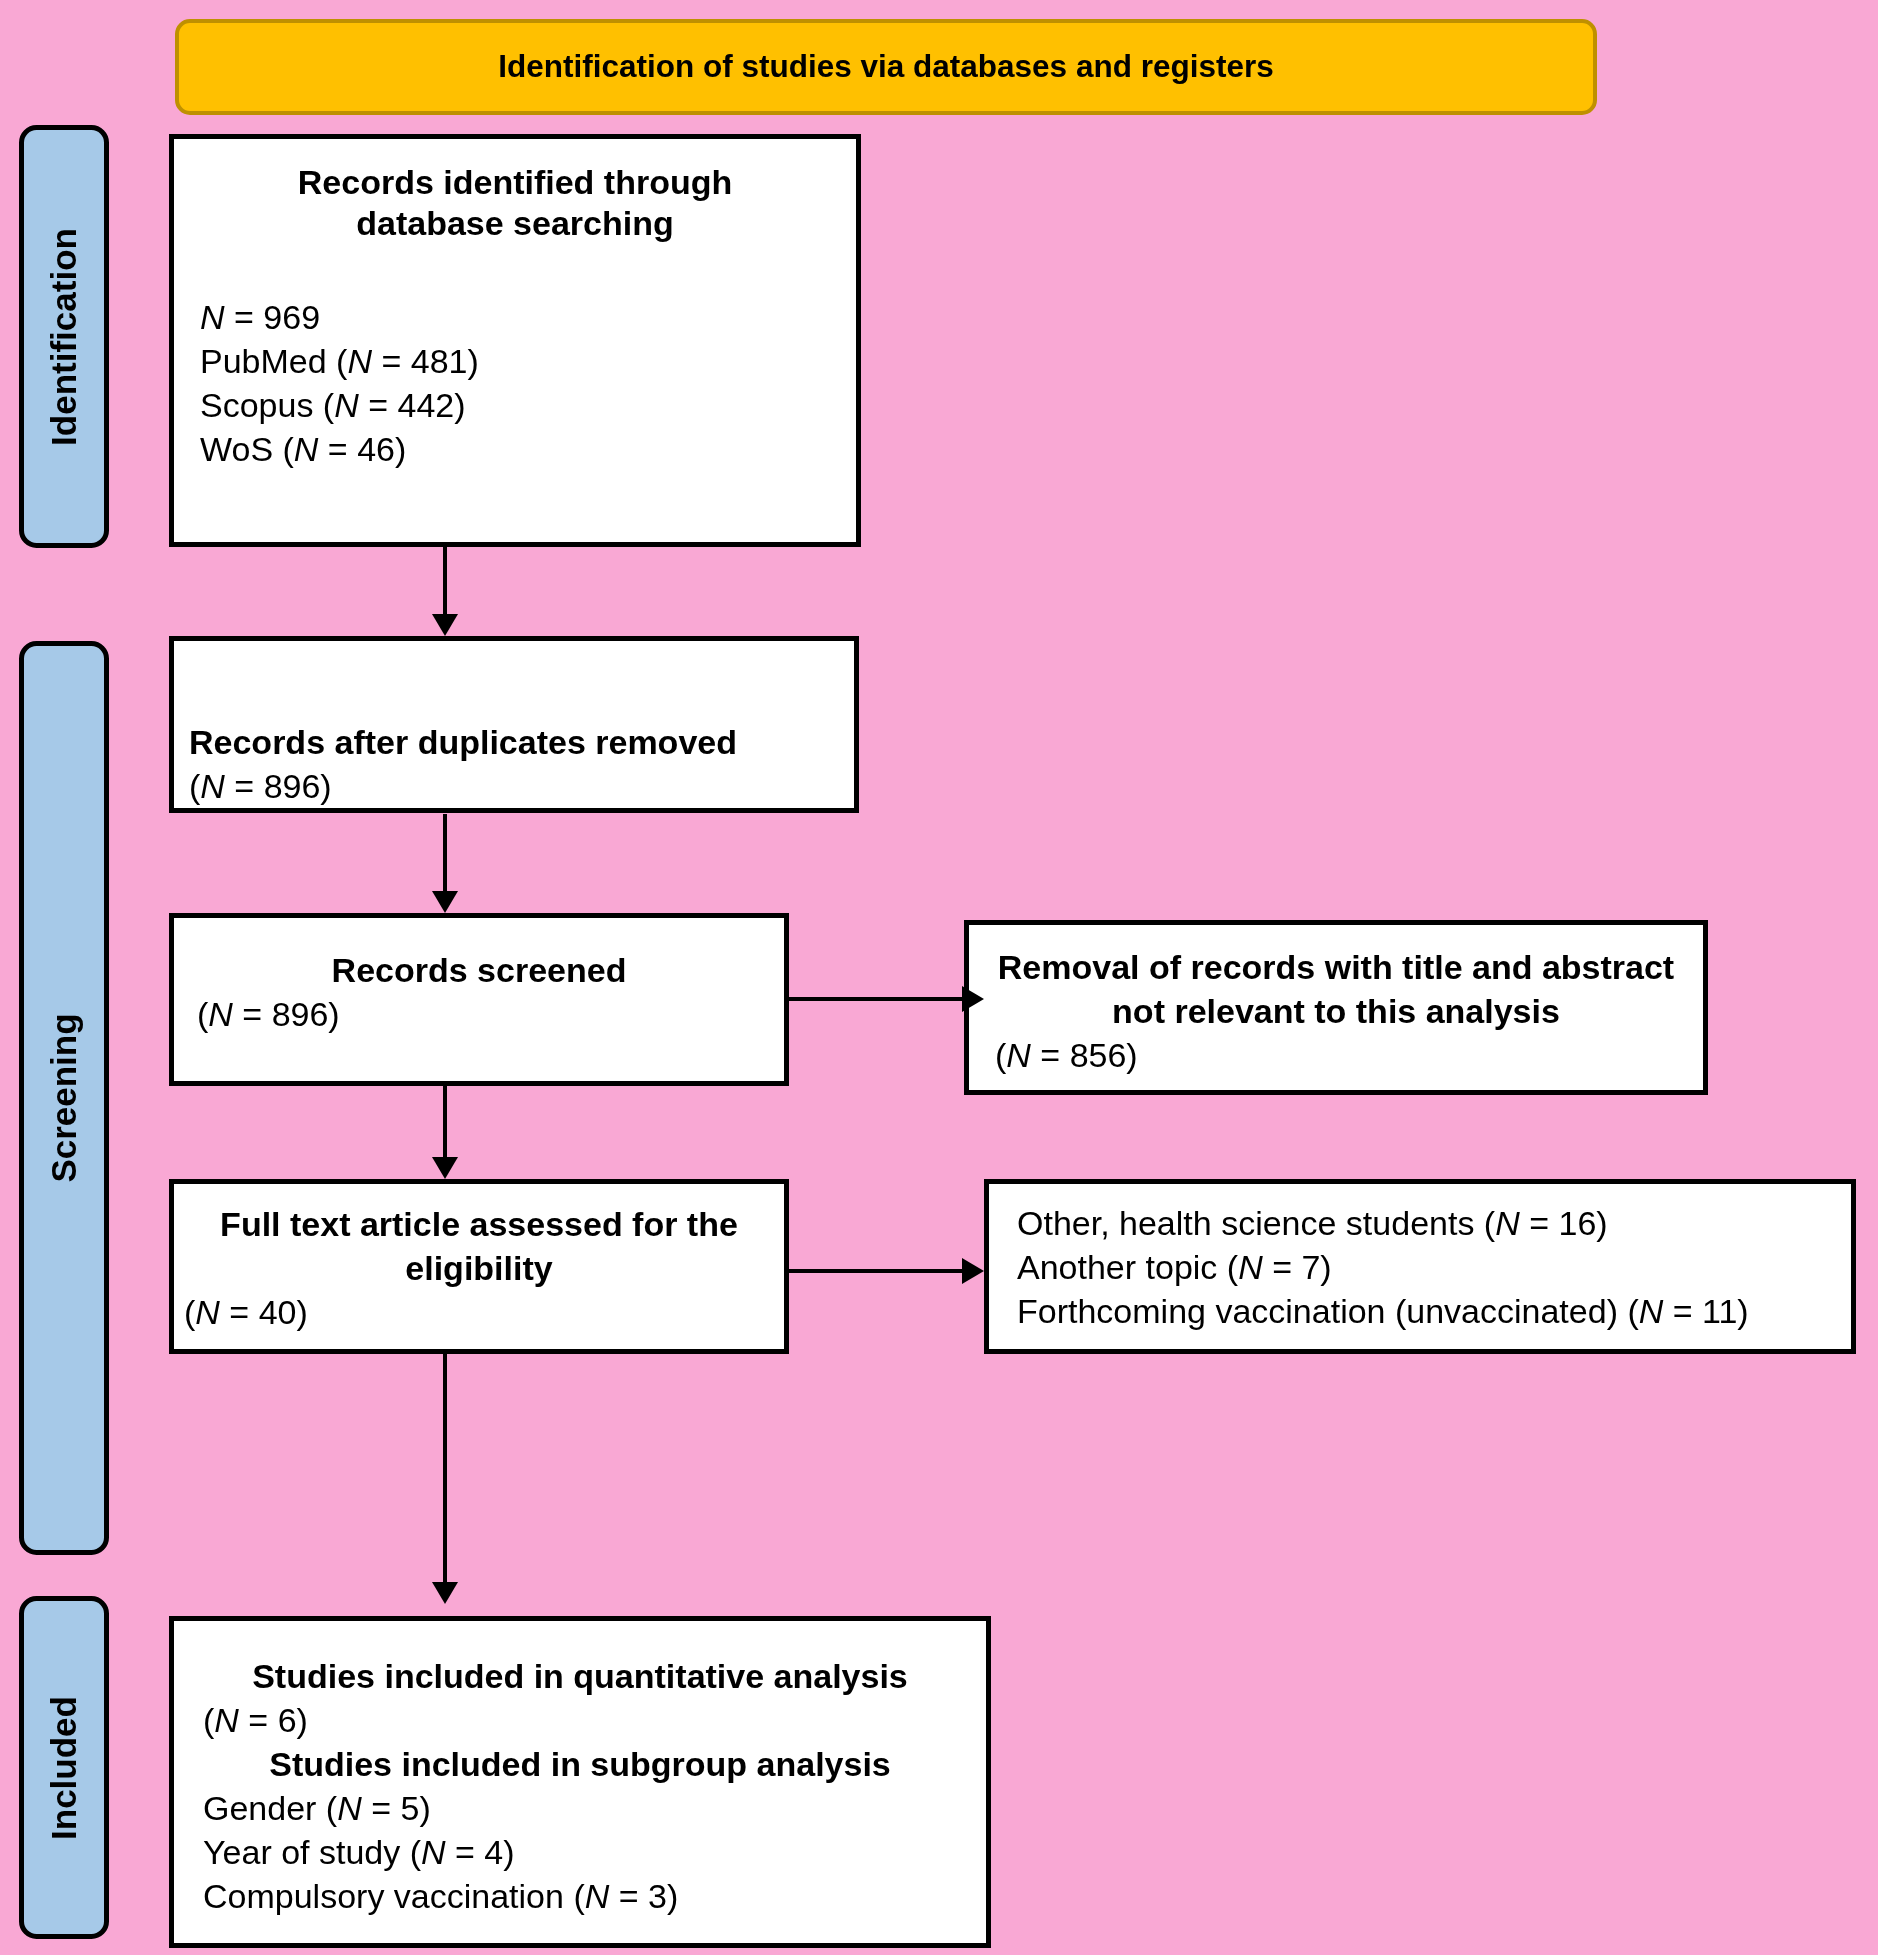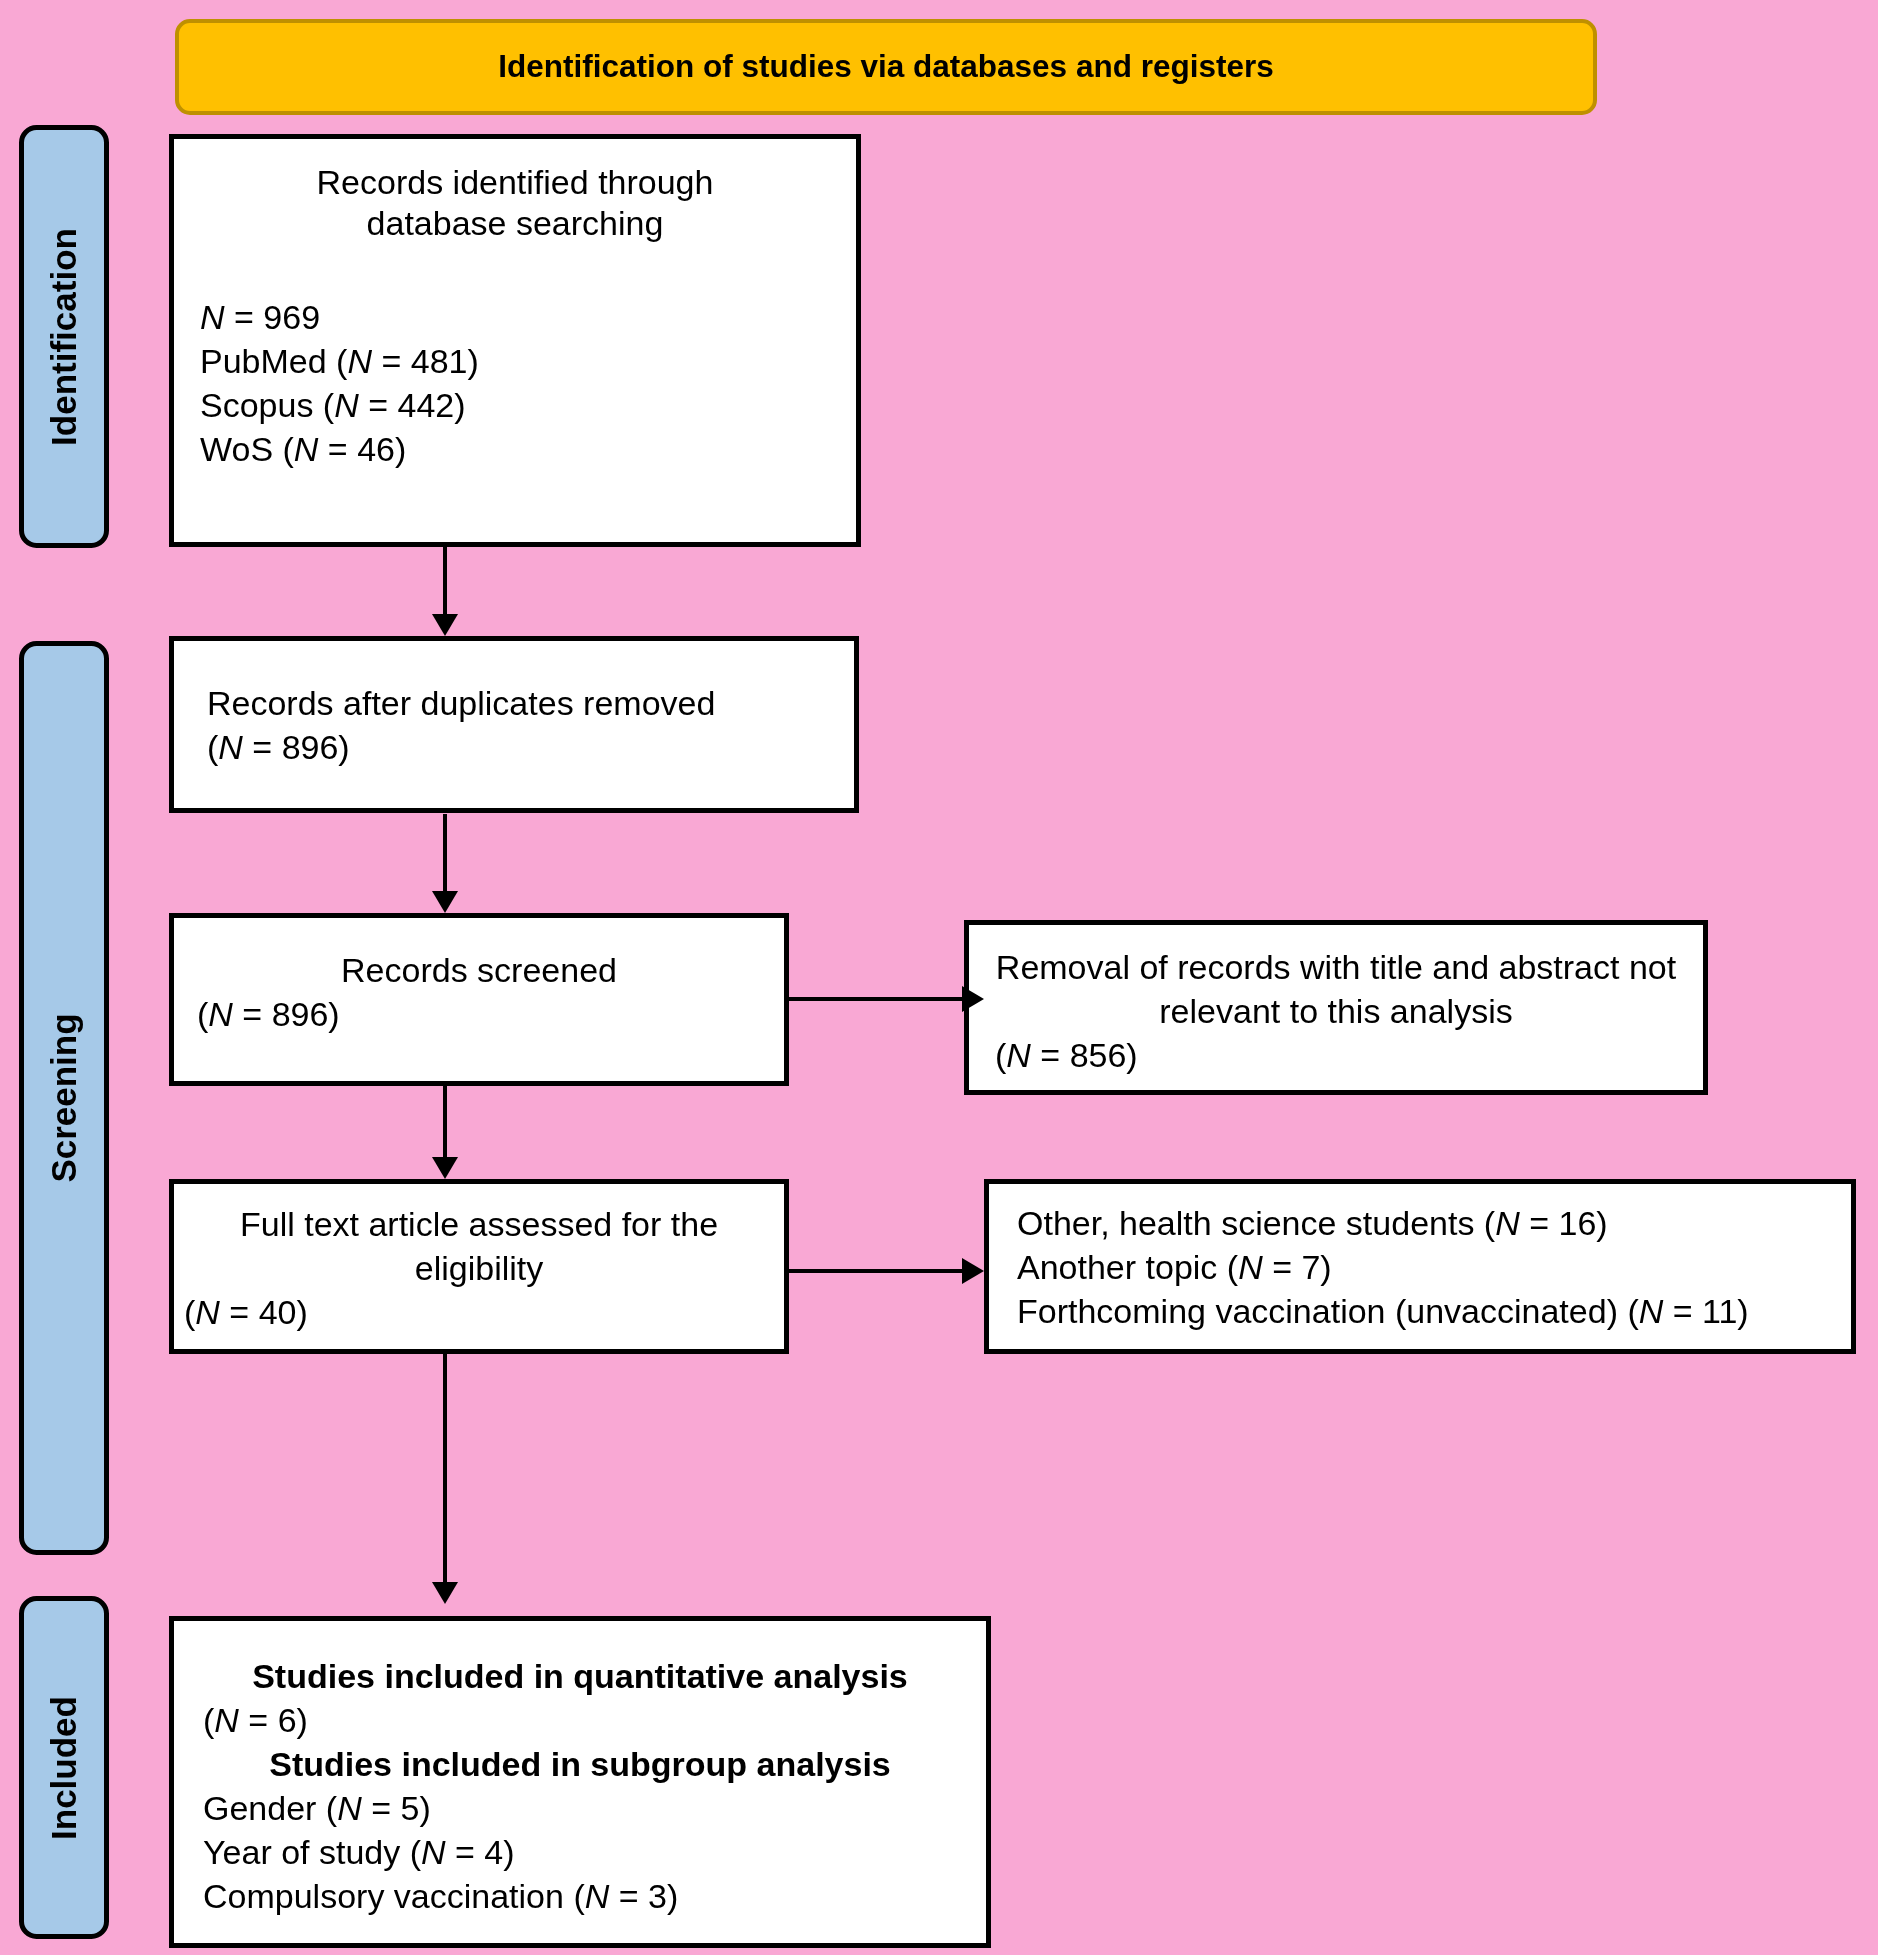--- a/index.html
+++ b/index.html
@@ -49,28 +49,28 @@
   #stage-included{top:1596px; height:343px;}
   
   .box{
     position:absolute;
     background:#ffffff;
     border:5.3px solid var(--ink);
     box-sizing:border-box;
     font-size:34px;
     line-height:44px;
   }
-  .box-title{font-weight:400; text-align:center; margin:0 auto;}
+  .box-title{font-weight:700; text-align:center; margin:0 auto;}
   .box-line{margin:0; text-align:left;}
   .ctr{text-align:center; font-weight:700; margin:0;}
   #box-identified{left:169px; top:134px; width:692px; height:413px; padding-top:23px;}
   #box-identified .box-title{max-width:525px; line-height:41px;}
   #box-identified .lines{margin:51px 0 0 26px;}
   #box-duplicates{left:169px; top:636px; width:690px; height:177px;
-    display:flex; flex-direction:column; justify-content:center; padding-left:33px;}
+    display:flex; flex-direction:column; justify-content:flex-end; padding-left:15px;}
   #box-duplicates .box-title{text-align:left; margin:0;}
   #box-screened{left:169px; top:913px; width:620px; height:173px; padding-top:30px;}
   #box-screened .box-line{padding-left:23px;}
   #box-fulltext{left:169px; top:1179px; width:620px; height:175px; padding-top:17.5px;}
   #box-fulltext .box-title{max-width:578px; line-height:44px;}
   #box-fulltext .box-line{padding-left:10px;}
   #box-removal{left:964px; top:920px; width:744px; height:175px; padding-top:20px;}
   #box-removal .box-title{max-width:715px; line-height:44px;}
   #box-removal .box-line{padding-left:26px;}
   #box-excluded{left:984px; top:1179px; width:872px; height:175px;

